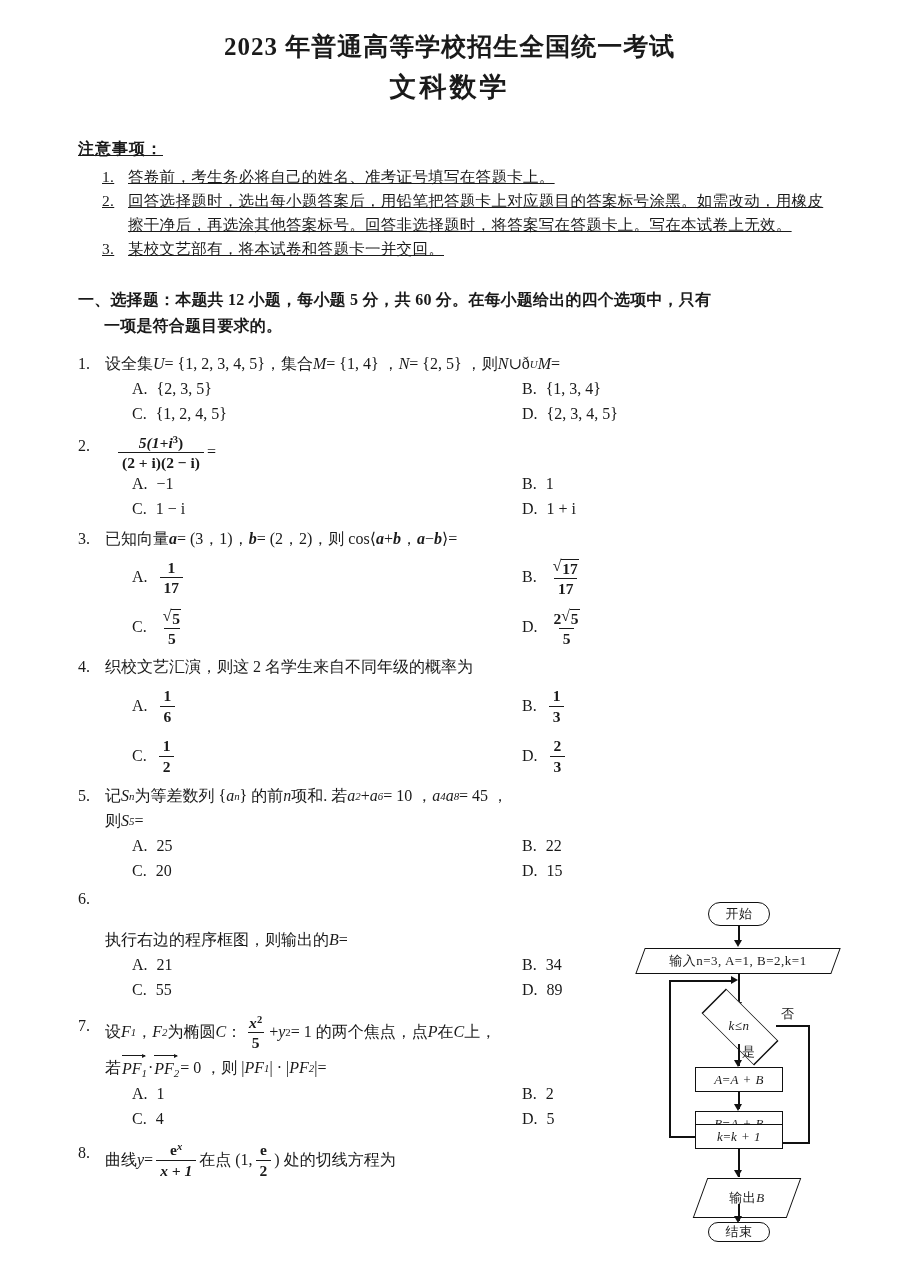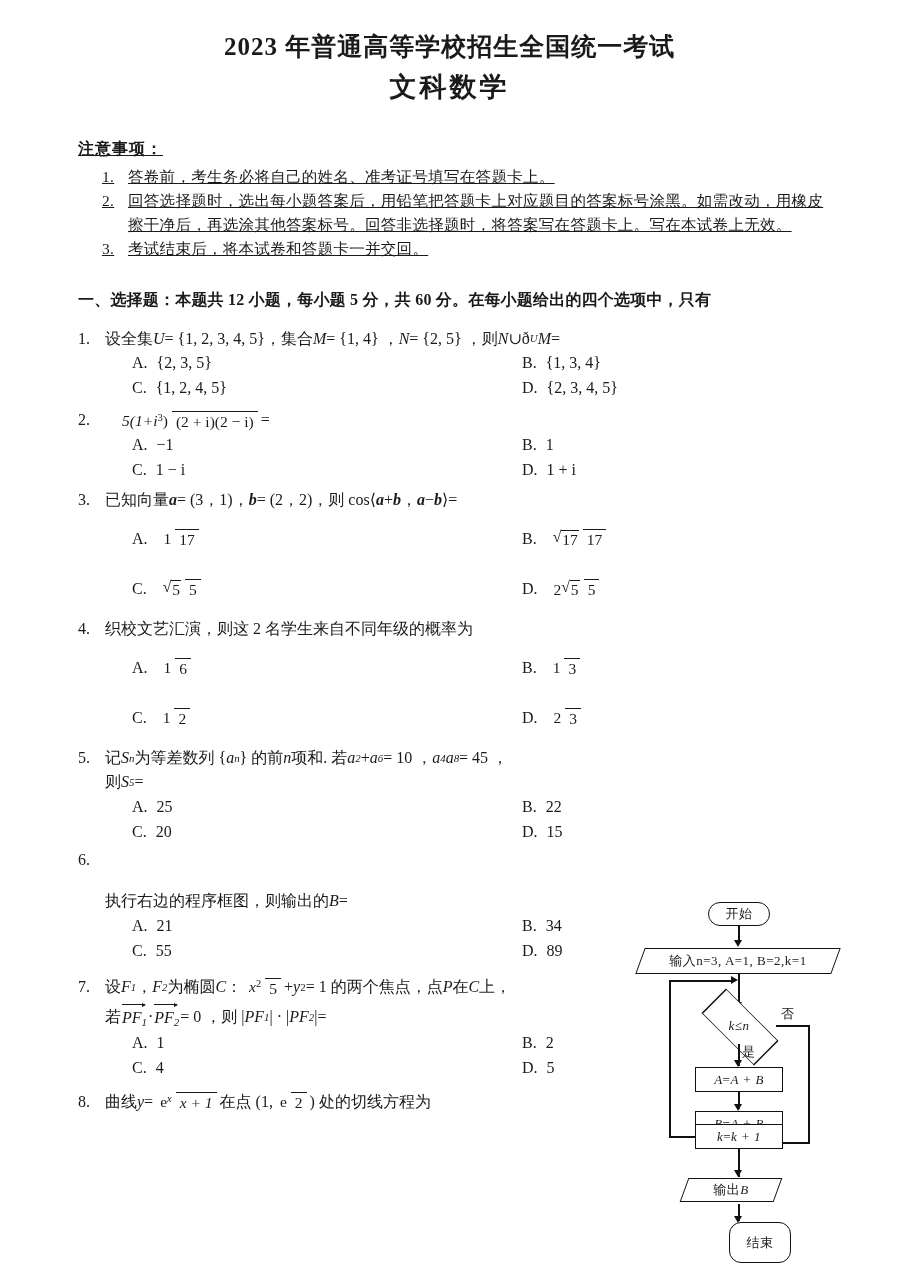--- a/index.html
+++ b/index.html
@@ -105,26 +105,27 @@
   .opt-label { margin-right: 9px; }
   .opt-frac { min-height: 44px; }
 
   
   .it { font-style: italic; }
   .bi { font-style: italic; font-weight: bold; }
   sub { font-size: 0.68em; vertical-align: -0.25em; font-style: italic; }
   sup { font-size: 0.68em; vertical-align: 0.45em; }
   .frac {
     display: inline-flex;
-    flex-direction: row;
+    flex-direction: column;
     align-items: center;
     vertical-align: middle;
     margin: 0 3px;
     line-height: 1.12;
     font-size: 0.97em;
+    font-weight: bold;
   }
   .frac .num { padding: 0 4px 1px 4px; }
   .frac .den { padding: 1px 4px 0 4px; border-top: 1.3px solid #1a1a1a; }
   .rad {
     display: inline-block;
     position: relative;
     padding-left: 0.55em;
     padding-top: 1px;
   }
   .rad::before {
@@ -248,26 +249,27 @@
     <div class="note-item">
       <span class="note-num">1.</span>
       <span class="note-text">答卷前，考生务必将自己的姓名、准考证号填写在答题卡上。</span>
     </div>
     <div class="note-item">
       <span class="note-num">2.</span>
       <span class="note-text">回答选择题时，选出每小题答案后，用铅笔把答题卡上对应题目的答案标号涂黑。如需改动，用橡皮擦干净后，再选涂其他答案标号。回答非选择题时，将答案写在答题卡上。写在本试卷上无效。</span>
     </div>
     <div class="note-item">
       <span class="note-num">3.</span>
-      <span class="note-text">考试结束后，将本试卷和答题卡一并交回。</span>
+      <span class="note-text">某校文艺部有，将本试卷和答题卡一并交回。</span>
     </div>
   </div>
 
   <div class="section-head">
     <span>一、选择题：本题共 12 小题，每小题 5 分，共 60 分。在每小题给出的四个选项中，只有</span>
+    <span class="ind">一项是符合题目要求的。</span>
   </div>
 
   <div class="qwrap">
 
     <div class="q">
       <span class="qnum">1.</span>
       <span class="qbody">
         <span class="qline">
           <span>设全集</span>
           <span class="it">U</span>
@@ -649,29 +651,29 @@
 
     <div class="fc-node" style="left:55px; top:222px; width:88px; height:25px; top:222px;">
       <span>
         <span class="it">k</span><span>=</span><span class="it">k + 1</span>
       </span>
     </div>
 
     <div class="fc-line" style="left:98px; top:247px; width:1.6px; height:28px;"></div>
     <div class="fc-arrow" style="left:94px; top:268px;"></div>
 
-    <div class="fc-node fc-par" style="left:44px; top:276px; width:94px; height:24px;">
+    <div class="fc-node fc-par" style="left:60px; top:276px; width:94px; height:40px;">
       <span class="par-inner"></span>
       <span class="par-text">
         <span>输出</span><span class="it">B</span>
       </span>
     </div>
 
     <div class="fc-line" style="left:98px; top:302px; width:1.6px; height:17px;"></div>
     <div class="fc-arrow" style="left:94px; top:314px;"></div>
 
-    <div class="fc-node fc-term" style="left:68px; top:320px; width:62px; height:41px;margin-left:21px;">
+    <div class="fc-node fc-term" style="left:68px; top:320px; width:62px; height:20px;">
       <span>结束</span>
     </div>
 
   </div>
 
 </div>
 
 </body></html>

